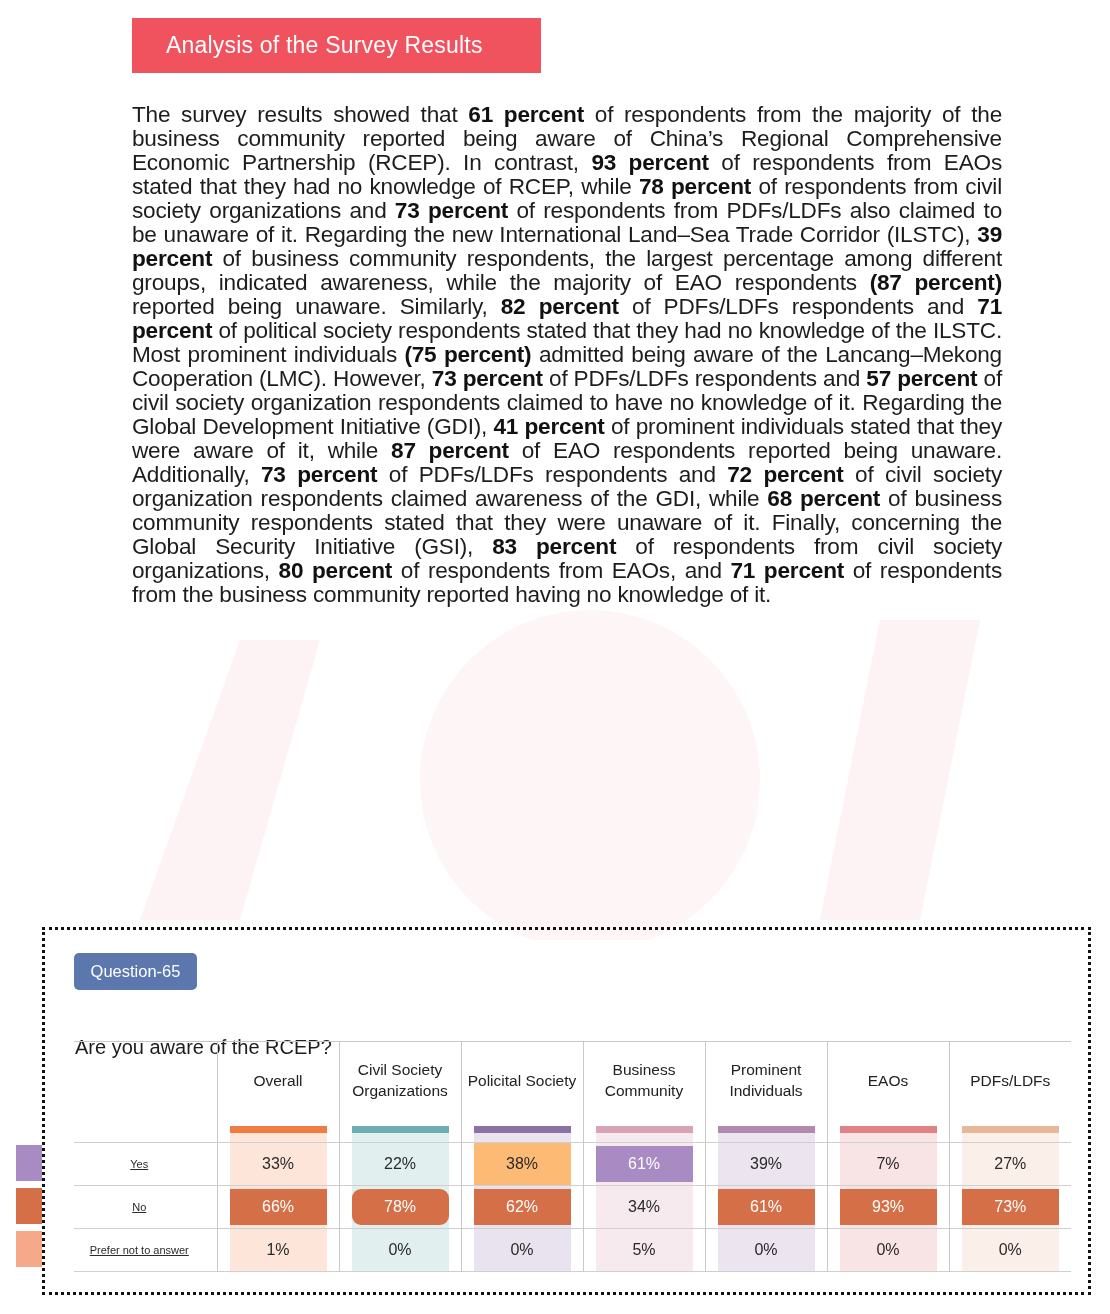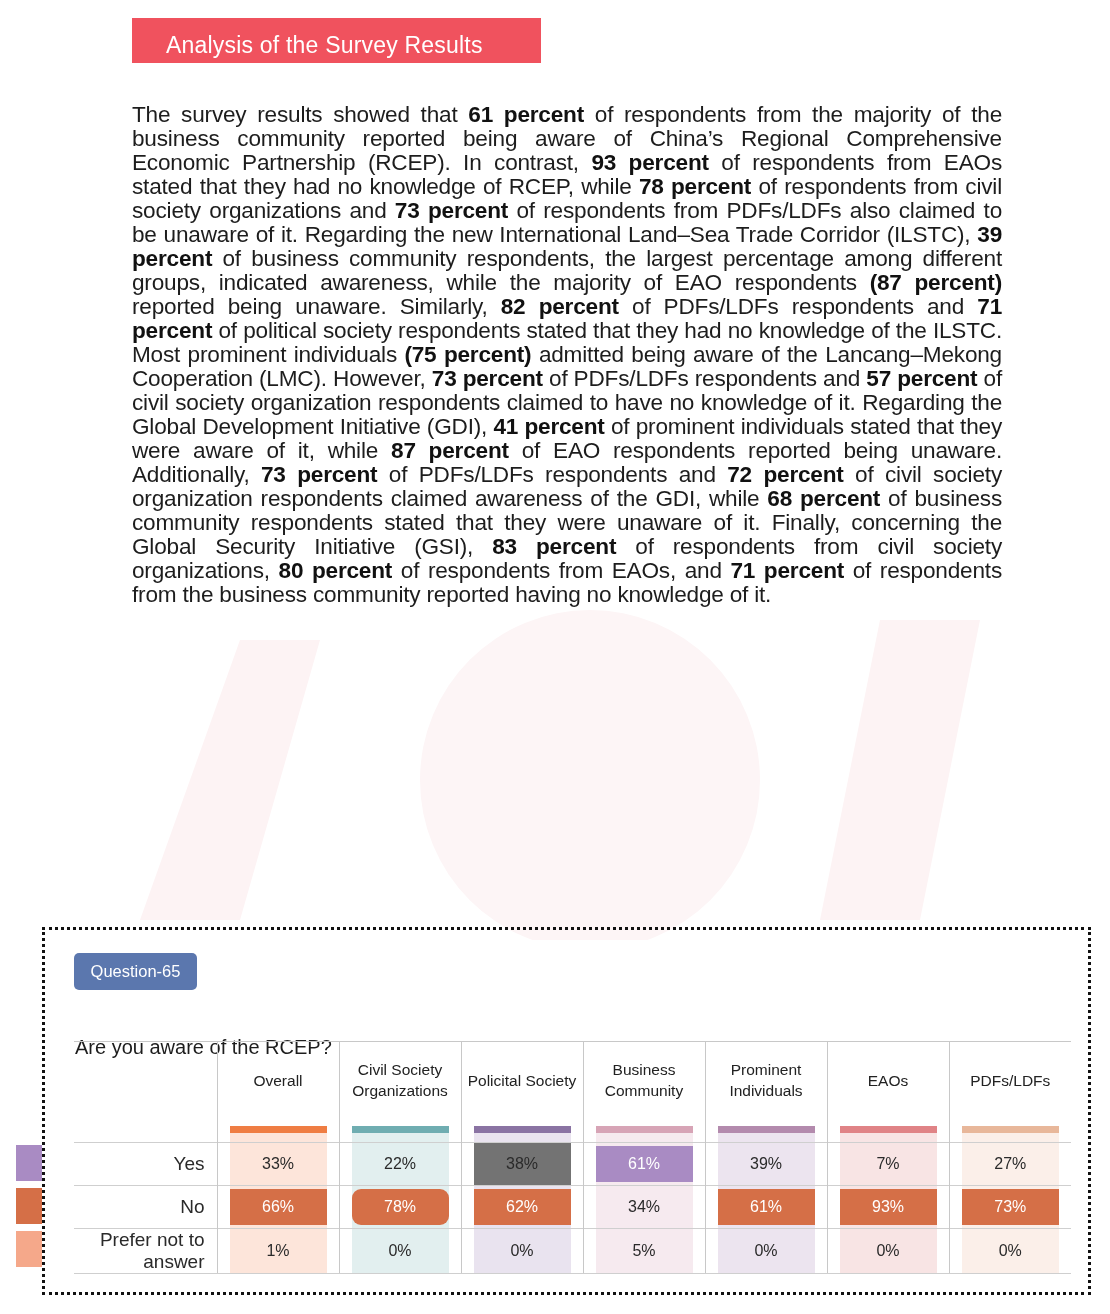--- a/index.html
+++ b/index.html
@@ -5,21 +5,21 @@
   * { box-sizing: border-box; margin: 0; padding: 0; }
   html, body { width: 1110px; height: 1314px; background: #ffffff; overflow: hidden; }
   body { position: relative; font-family: "Liberation Sans", "DejaVu Sans", sans-serif; color: #1f1f1f; }
 
   .watermark {
     position: absolute; left: 120px; top: 560px; width: 900px; height: 380px;
     pointer-events: none;
   }
 
   .section-title {
-    position: absolute; left: 132px; top: 18px; width: 409px; height: 45px;
+    position: absolute; left: 132px; top: 18px; width: 409px; height: 55px;
     background: #f0525e; color: #ffffff;
     font-size: 23px; line-height: 55px; padding-left: 34px; letter-spacing: 0.2px;
   }
 
   .body-text {
     position: absolute; left: 132px; top: 103px; width: 870px;
     font-size: 22.6px; line-height: 24px; text-align: justify; color: #1d1d1d;
     letter-spacing: -0.2px;
   }
   .body-text b { font-weight: bold; color: #111; }
@@ -54,21 +54,21 @@
   table.results th.group { border-right: 1px solid #c8c8c8; position: relative; padding-bottom: 24px; }
   table.results th.group:last-child { border-right: none; }
   table.results th .accent {
     position: absolute; left: 12px; right: 12px; bottom: 9px; height: 7px;
   }
   table.results th .under {
     position: absolute; left: 12px; right: 12px; bottom: 0; height: 9px;
   }
   table.results tbody td { border-top: 1px solid #cfcfcf; font-size: 16px; color: #2a2a2a; }
   table.results tbody tr:last-child td { border-bottom: 1px solid #cfcfcf; }
-  table.results td.row-label { text-align: right; padding-right: 12px; font-size: 19px; border-right: 1px solid #c8c8c8; }
+  table.results td.row-label { padding-right: 12px; font-size: 11px; border-right: 1px solid #c8c8c8; text-decoration: underline; }
   table.results td.cell { border-right: 1px solid #c8c8c8; position: relative; margin-top: 28px; }
   table.results td.cell:last-child { border-right: none; }
   table.results td.cell .fill {
     position: absolute; left: 12px; right: 12px; top: 0; bottom: 0;
     display: flex; align-items: center; justify-content: center;
   }
   table.results td.cell .fill.hl { top: 3px; bottom: 3px; color: #ffffff; }
 </style>
 </head>
 <body>
@@ -108,21 +108,21 @@
   <tbody id="tbody">
       <tr>
         <td class="row-label">Yes</td>
         <td class="cell">
           <div class="fill" style="background: rgb(253, 229, 218);">33%</div>
         </td>
         <td class="cell">
           <div class="fill" style="background: rgb(226, 239, 239);">22%</div>
         </td>
         <td class="cell">
-          <div class="fill" style="background: #737373;">38%</div>
+          <div class="fill" style="background: #fdba74;">38%</div>
         </td>
         <td class="cell" style="background: transparent;">
           <div style="position: absolute; inset: 0px 12px; background: rgb(246, 234, 239);"></div>
           <div class="fill hl" style="background: rgb(169, 139, 195);">61%</div>
         </td>
         <td class="cell">
           <div class="fill" style="background: rgb(236, 228, 239);">39%</div>
         </td>
         <td class="cell">
           <div class="fill" style="background: rgb(248, 228, 228);">7%</div>

